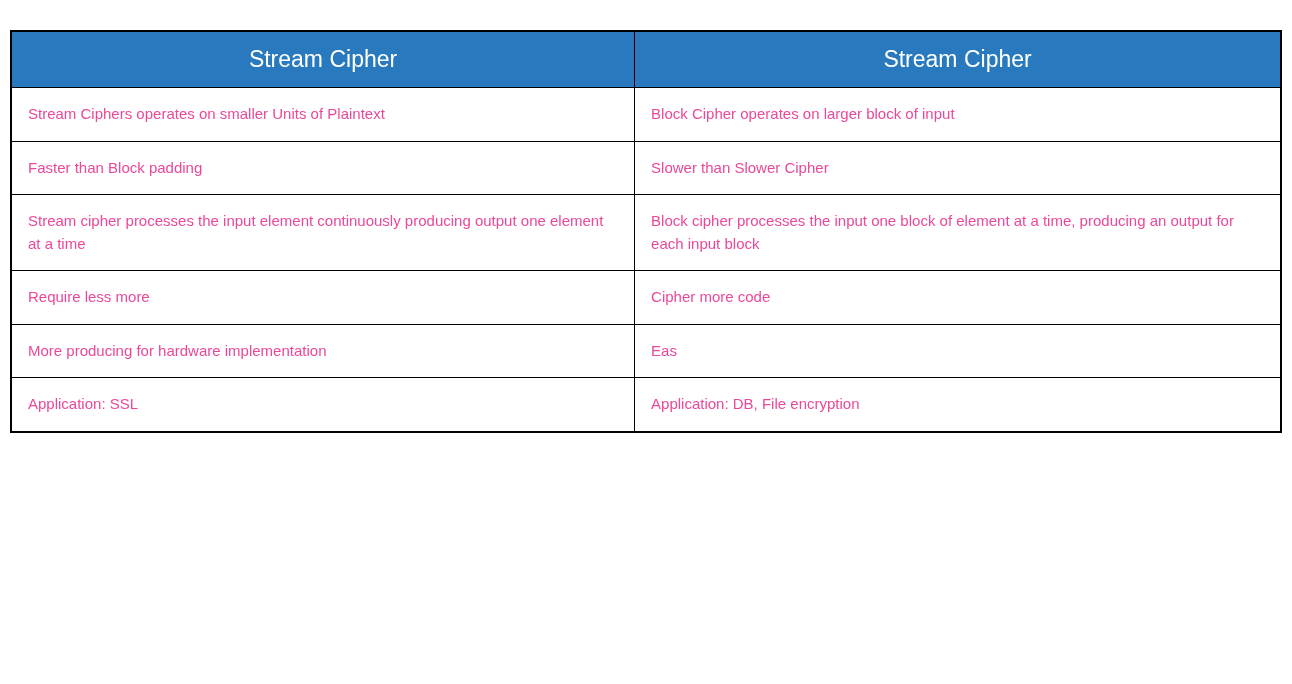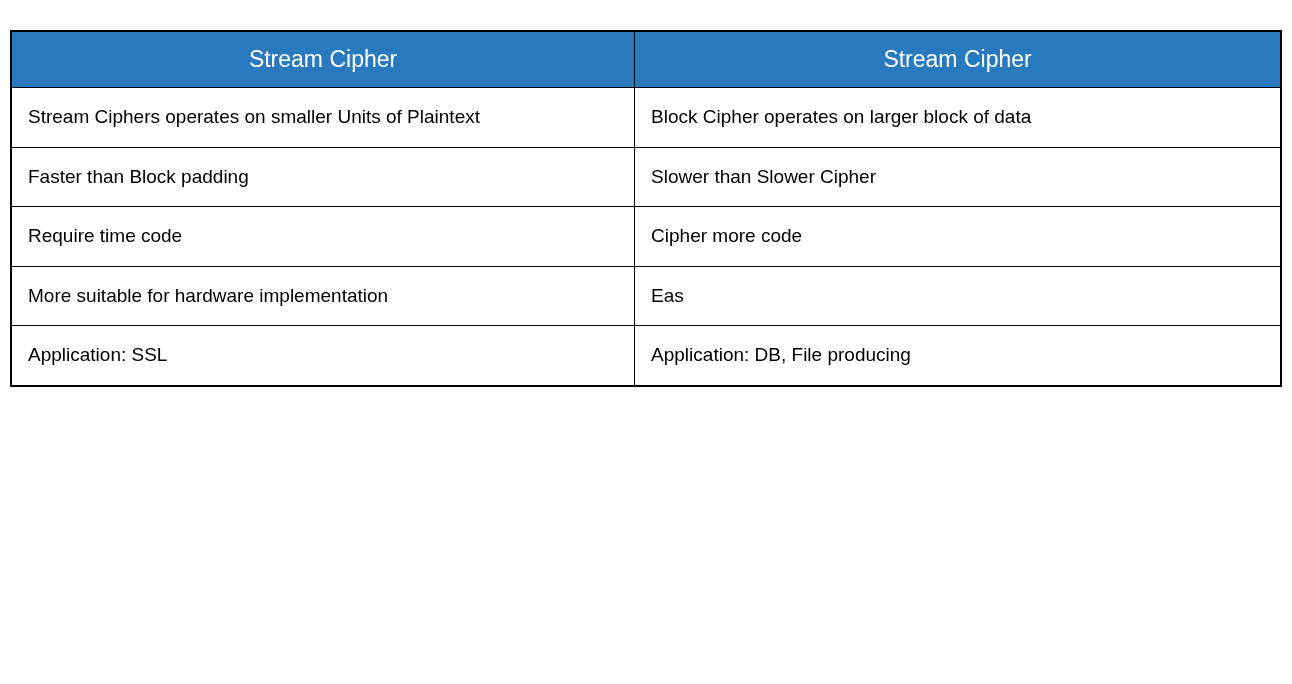--- a/index.html
+++ b/index.html
@@ -28,22 +28,22 @@
     background: #2879BD;
     color: #ffffff;
     font-size: 23px;
     font-weight: 500;
     text-align: center;
     padding: 14px 10px;
     border: 1px solid #000000;
     border-top: 2px solid #000000;
   }
   table.cipher-table td {
-    font-size: 19px;
-    color: #000000;
+    font-size: 15px;
+    color: #ec4899;
     text-align: left;
     vertical-align: middle;
     padding: 15px 16px;
     line-height: 1.5;
     border: 1px solid #000000;
     background: #ffffff;
     word-wrap: break-word;
   }
   table.cipher-table th:first-child,
   table.cipher-table td:first-child { border-left: 2px solid #000000; }
@@ -62,33 +62,37 @@
     </colgroup>
     <thead>
       <tr>
         <th>Stream Cipher</th>
         <th>Stream Cipher</th>
       </tr>
     </thead>
     <tbody>
       <tr>
         <td>Stream Ciphers operates on smaller Units of Plaintext</td>
-        <td>Block Cipher operates on larger block of data</td>
+        <td>Block Cipher operates on larger block of input</td>
       </tr>
       <tr>
         <td>Faster than Block padding</td>
         <td>Slower than Slower Cipher</td>
       </tr>
       <tr>
-        <td>Require time code</td>
+        <td>Stream cipher processes the input element continuously producing output one element at a time</td>
+        <td>Block cipher processes the input one block of element at a time, producing an output for each input block</td>
+      </tr>
+      <tr>
+        <td>Require less more</td>
         <td>Cipher more code</td>
       </tr>
       <tr>
-        <td>More suitable for hardware implementation</td>
+        <td>More producing for hardware implementation</td>
         <td>Eas</td>
       </tr>
       <tr>
         <td>Application: SSL</td>
-        <td>Application: DB, File producing</td>
+        <td>Application: DB, File encryption</td>
       </tr>
     </tbody>
   </table>
 </div>
 
 </body></html>

